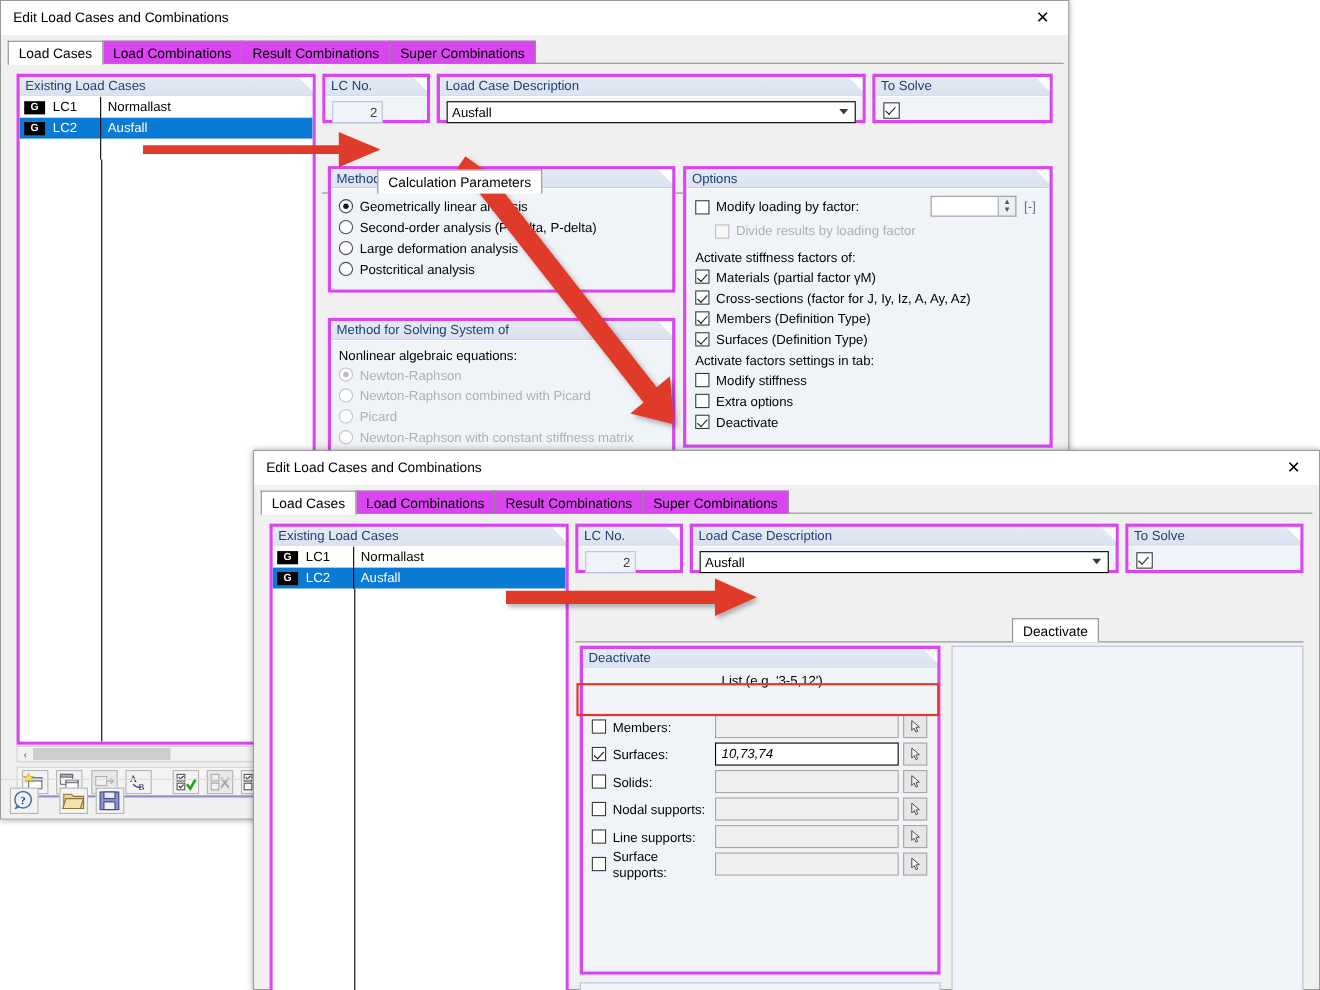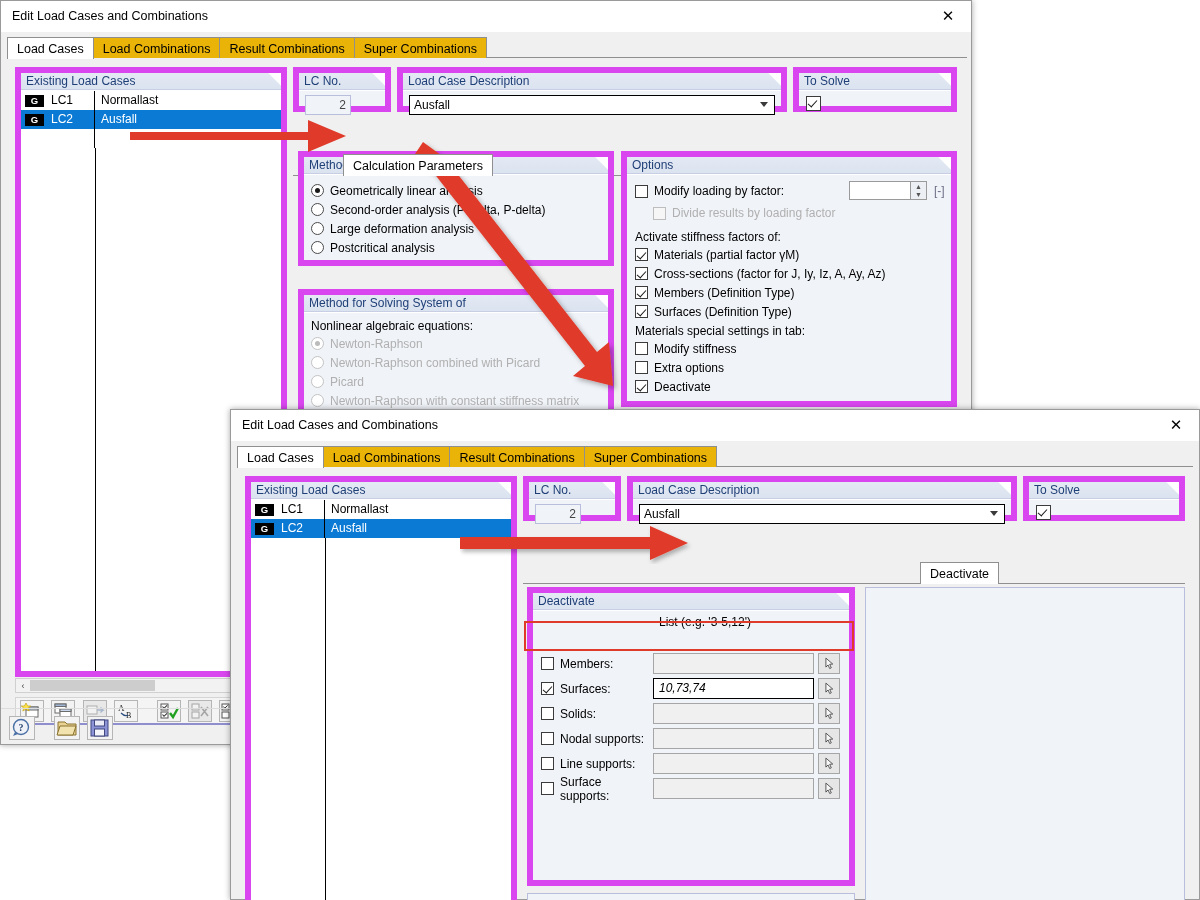--- a/index.html
+++ b/index.html
@@ -58,36 +58,36 @@
   }
   .tab {
     position: relative;
     float: left;
     height: 21px;
     padding: 2px 9px 0 9px;
     line-height: 19px;
     font-size: 12.5px;
     border: 1px solid #8f8f8f;
     border-bottom: none;
-    background: #eab308;
+    background: #d946ef;
     margin-right: -1px;
     cursor: pointer;
     white-space: nowrap;
   }
   .tab.active {
     background: #ffffff;
     height: 22px;
     z-index: 3;
   }
 
   
   .groupbox {
     position: absolute;
     background: #ffffff;
-    border: 6px solid #d946ef;
+    border: 3px solid #d946ef;
   }
   .gb-header {
     height: 17px;
     background: linear-gradient(to bottom,#e4eaf4,#dbe3f0);
     border-bottom: 1px solid #c8cfe4;
     color: #1f3f77;
     font-size: 12px;
     padding: 1px 0 0 5px;
     position: relative;
     overflow: hidden;
@@ -466,21 +466,21 @@
           </div>
           <div class="optline">
             <span class="chk on"></span>
             <span>Members (Definition Type)</span>
           </div>
           <div class="optline">
             <span class="chk on"></span>
             <span>Surfaces (Definition Type)</span>
           </div>
 
-          <div class="section-lbl" style="margin-top:3px;">Materials special settings in tab:</div>
+          <div class="section-lbl" style="margin-top:3px;">Activate factors settings in tab:</div>
 
           <div class="optline">
             <span class="chk"></span>
             <span>Modify stiffness</span>
           </div>
           <div class="optline">
             <span class="chk"></span>
             <span>Extra options</span>
           </div>
           <div class="optline">

